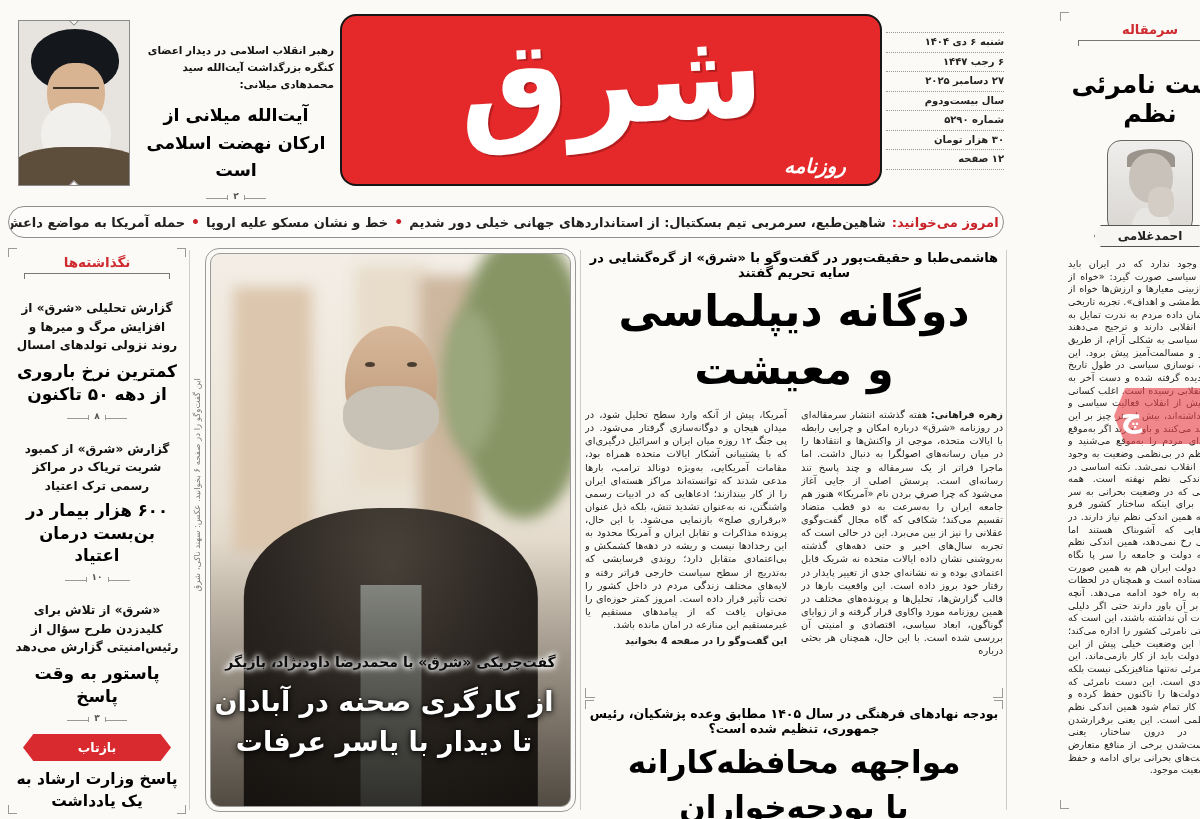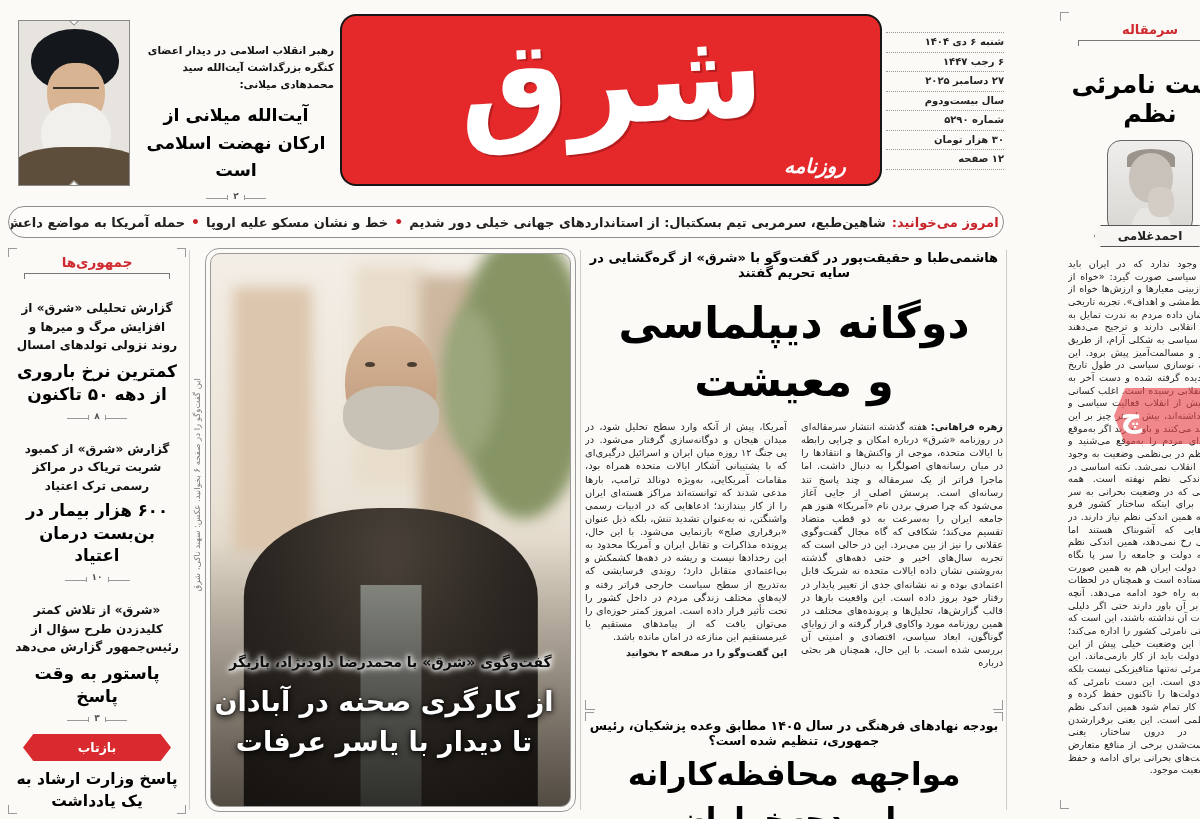--- a/index.html
+++ b/index.html
@@ -107,21 +107,21 @@
   #ps-man-beard { position:absolute; left:50%; top:24%; transform:translateX(-50%); width:96px; height:64px; background:#c7c1b6; border-radius:42% 42% 52% 52%; }
   #ps-man-eyes { position:absolute; left:50%; top:19.5%; transform:translateX(-50%); width:52px; height:6px; display:flex; justify-content:space-between; }
   #ps-man-eyes i { width:10px; height:5px; background:#4a3d31; border-radius:50%; }
   #ps-shade { position:absolute; inset:0; background:linear-gradient(180deg,rgba(0,0,0,0) 52%,rgba(28,24,20,0.25) 72%,rgba(18,15,12,0.6) 100%); }
   #ps-kick { position:absolute; left:0; right:0; top:72.5%; text-align:center; font-size:14px; font-weight:bold; color:#0d0d0d; text-shadow:0 0 4px #fff,0 0 6px #fff,0 0 8px #fff; }
   #ps-hl { position:absolute; left:0; right:13px; top:77.5%; text-align:center; color:#fff; font-size:27px; font-weight:bold; line-height:1.5; text-shadow:0 2px 7px rgba(0,0,0,0.95),0 0 3px rgba(0,0,0,0.8); }
 
   
   #center { left:585px; top:250px; width:418px; height:564px; }
   #ls-kick { text-align:center; font-size:13px; font-weight:bold; color:#000; }
-  #ls-hl { text-align:center; font-size:43px; font-weight:bold; color:#000; line-height:1.35; margin-top:14px; }
+  #ls-hl { text-align:center; font-size:43px; font-weight:bold; color:#000; line-height:1.35; margin-top:2px; }
   #ls-cols { display:flex; gap:14px; margin-top:10px; height:272px; overflow:hidden; position:relative; }
   #ls-cols .col { width:50%; font-size:9.8px; line-height:1.34; text-align:justify; color:#1d1d1d; overflow:hidden; }
   #ls-cols .byline { font-weight:bold; }
   #ls-end { font-size:9.5px; font-weight:bold; margin-top:4px; text-align:right; }
   #sep { position:relative; height:12px; margin-top:6px; }
   #sep .cm { width:10px; height:10px; }
   #bs { position:relative; margin-top:2px; text-align:center; }
   #bs-kick { font-size:12.5px; font-weight:bold; color:#000; }
   #bs-hl { font-size:31px; font-weight:bold; color:#000; line-height:1.45; margin-top:4px; }
 </style>
@@ -197,21 +197,21 @@
 
 <div class="vrule" style="left:189px"></div>
 <div class="vrule" style="left:580px"></div>
 <div class="vrule" style="left:1006px"></div>
 
 <div class="abs" id="sidebar">
   <span class="cm tl"></span>
     <span class="cm tr"></span>
     <span class="cm bl"></span>
     <span class="cm br"></span>
-  <div class="sec">جمهوری‌ها</div>
+  <div class="sec">نگذاشته‌ها</div>
   <div class="orno"></div>
 
   <div>
     <div class="sb-kick">گزارش تحلیلی «شرق» از افزایش مرگ و میرها و روند نزولی تولدهای امسال</div>
     <div class="sb-hl">کمترین نرخ باروری از دهه ۵۰ تاکنون</div>
     <div class="pmark">
         <span class="bar l"></span>
         <span class="num">۸</span>
         <span class="bar r"></span>
       </div>
@@ -221,21 +221,21 @@
     <div class="sb-kick">گزارش «شرق» از کمبود شربت تریاک در مراکز رسمی ترک اعتیاد</div>
     <div class="sb-hl md">۶۰۰ هزار بیمار در بن‌بست درمان اعتیاد</div>
     <div class="pmark">
         <span class="bar l"></span>
         <span class="num">۱۰</span>
         <span class="bar r"></span>
       </div>
   </div>
 
   <div>
-    <div class="sb-kick">«شرق» از تلاش کمتر کلیدزدن طرح سؤال از رئیس‌جمهور گزارش می‌دهد</div>
+    <div class="sb-kick">«شرق» از تلاش برای کلیدزدن طرح سؤال از رئیس‌امنیتی گزارش می‌دهد</div>
     <div class="sb-hl">پاستور به وقت پاسخ</div>
     <div class="pmark">
         <span class="bar l"></span>
         <span class="num">۳</span>
         <span class="bar r"></span>
       </div>
   </div>
 
 
   <div id="sb-badge">بازتاب</div>
@@ -258,21 +258,21 @@
       <div class="bg-blob tree2"></div>
       <div id="ps-man-torso"></div>
       <div id="ps-man-shirt"></div>
       <div id="ps-man-head"></div>
       <div id="ps-man-eyes">
           <i></i>
           <i></i>
         </div>
       <div id="ps-man-beard"></div>
       <div id="ps-shade"></div>
-      <div id="ps-kick">گفت‌وگوی «شرق» با محمدرضا داودنژاد، بازیگر</div>
+      <div id="ps-kick">گفت‌چریکی «شرق» با محمدرضا داودنژاد، بازیگر</div>
       <div id="ps-hl">
         <div>از کارگری صحنه در آبادان</div>
         <div>تا دیدار با یاسر عرفات</div>
       </div>
     </div>
   </div>
 </div>
 
 <div class="abs" id="center">
   <div id="ls-kick">هاشمی‌طبا و حقیقت‌پور در گفت‌وگو با «شرق» از گره‌گشایی در سایه تحریم گفتند</div>
@@ -280,21 +280,21 @@
     <div>دوگانه دیپلماسی</div>
     <div>و معیشت</div>
   </div>
   <div id="ls-cols">
     <div class="col">
       <span class="byline">زهره فراهانی:</span>
       <span>هفته گذشته انتشار سرمقاله‌ای در روزنامه «شرق» درباره امکان و چرایی رابطه با ایالات متحده، موجی از واکنش‌ها و انتقادها را در میان رسانه‌های اصولگرا به دنبال داشت. اما ماجرا فراتر از یک سرمقاله و چند پاسخ تند رسانه‌ای است. پرسش اصلی از جایی آغاز می‌شود که چرا صرفِ بردن نام «آمریکا» هنوز هم جامعه ایران را به‌سرعت به دو قطب متضاد تقسیم می‌کند؛ شکافی که گاه مجال گفت‌وگوی عقلانی را نیز از بین می‌برد. این در حالی است که تجربه سال‌های اخیر و حتی دهه‌های گذشته به‌روشنی نشان داده ایالات متحده نه شریک قابل اعتمادی بوده و نه نشانه‌ای جدی از تغییر پایدار در رفتار خود بروز داده است. این واقعیت بارها در قالب گزارش‌ها، تحلیل‌ها و پرونده‌های مختلف در همین روزنامه مورد واکاوی قرار گرفته و از زوایای گوناگون، ابعاد سیاسی، اقتصادی و امنیتی آن بررسی شده است. با این حال، همچنان هر بحثی درباره</span>
     </div>
     <div class="col">
       <span>آمریکا، پیش از آنکه وارد سطح تحلیل شود، در میدان هیجان و دوگانه‌سازی گرفتار می‌شود. در پی جنگ ۱۲ روزه میان ایران و اسرائیل درگیری‌ای که با پشتیبانی آشکار ایالات متحده همراه بود، مقامات آمریکایی، به‌ویژه دونالد ترامپ، بارها مدعی شدند که توانسته‌اند مراکز هسته‌ای ایران را از کار بیندازند؛ ادعاهایی که در ادبیات رسمی واشنگتن، نه به‌عنوان تشدید تنش، بلکه ذیل عنوان «برقراری صلح» بازنمایی می‌شود. با این حال، پرونده مذاکرات و تقابل ایران و آمریکا محدود به این رخدادها نیست و ریشه در دهه‌ها کشمکش و بی‌اعتمادی متقابل دارد؛ روندی فرسایشی که به‌تدریج از سطح سیاست خارجی فراتر رفته و لایه‌های مختلف زندگی مردم در داخل کشور را تحت تأثیر قرار داده است. امروز کمتر حوزه‌ای را می‌توان یافت که از پیامدهای مستقیم یا غیرمستقیم این منازعه در امان مانده باشد.</span>
-      <div id="ls-end">این گفت‌وگو را در صفحه ۲ بخوانید</div>
+      <div id="ls-end">این گفت‌وگو را در صفحه 4 بخوانید</div>
     </div>
   </div>
   <div id="sep">
     <span class="cm bl"></span>
       <span class="cm br"></span>
   </div>
   <div id="bs">
     <span class="cm tl"></span>
       <span class="cm tr"></span>
     <div id="bs-kick" style="padding-top:6px">بودجه نهادهای فرهنگی در سال ۱۴۰۵ مطابق وعده پزشکیان، رئیس جمهوری، تنظیم شده است؟</div>

